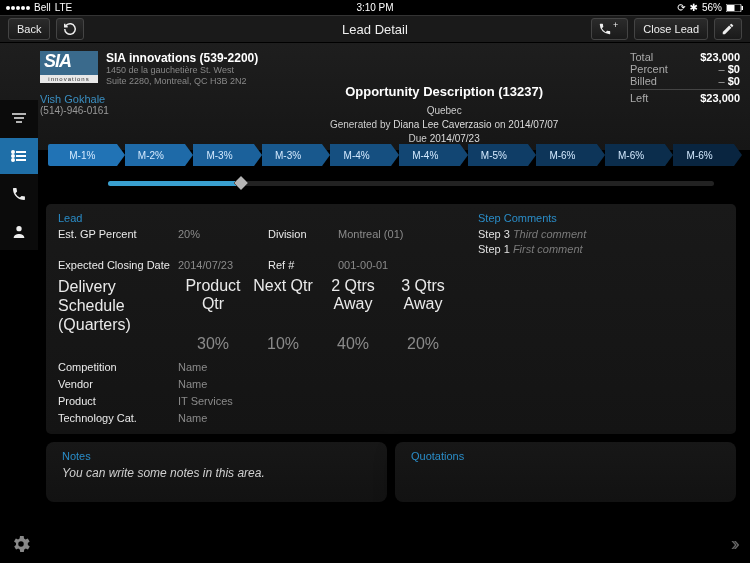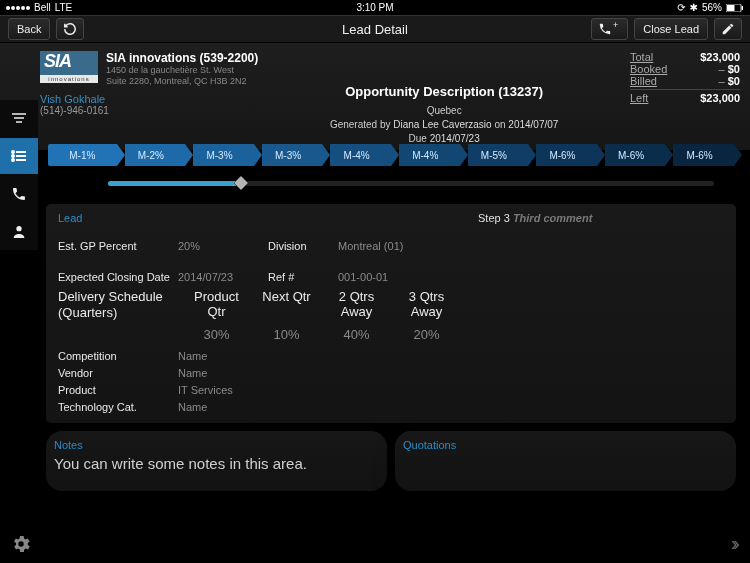--- a/index.html
+++ b/index.html
@@ -32,21 +32,21 @@
 .company-addr { font-size: 9px; color: #888; }
 .contact-link { margin-top: 6px; color: #3a8ec0; font-size: 11px; }
 .contact-phone { font-size: 10px; color: #999; }
 
 .opportunity-block { flex: 1; text-align: center; font-size: 10px; color: #ccc; line-height: 1.4; margin-top: 32px; }
 .opp-title { font-size: 13px; font-weight: bold; color: #fff; margin-bottom: 3px; }
 .opp-meta .linkish { color: #ddd; font-weight: 500; }
 
 .totals-block { min-width: 110px; font-size: 11px; }
 .totals-block .trow { display: flex; justify-content: space-between; gap: 10px; }
-.totals-block .label { color: #aaa; text-decoration: underline; }
+.totals-block .label { color: #aaa; }
 .totals-block .val { font-weight: bold; }
 .totals-block .dash { width: 6px; text-align: right; color: #aaa; }
 .totals-block hr { border: none; border-top: 1px solid #444; margin: 2px 0; }
 
 
 .sidebar { position: absolute; left: 0; top: 100px; width: 38px; background: #0b0b0b; display: flex; flex-direction: column; gap: 2px; }
 .side-btn { height: 36px; display: flex; align-items: center; justify-content: center; color: #eee; }
 .side-btn.active { background: #1f6fa8; }
 
 
@@ -63,38 +63,38 @@
 
 
 .slider-wrap { margin: 10px 30px 14px 70px; position: relative; height: 14px; }
 .slider-track { height: 5px; background: #222; border-radius: 3px; position: relative; top: 5px; }
 .slider-fill { height: 5px; background: #3aa0d0; border-radius: 3px; width: 22%; }
 .slider-thumb { position: absolute; left: 22%; top: 0; width: 14px; height: 14px; margin-left: -7px; }
 
 
 .details-panel { background: linear-gradient(#191919, #141414); margin: 0 8px 8px; border-radius: 5px; padding: 8px 12px 10px; display: flex; gap: 20px; box-shadow: 0 10px 20px rgba(0,0,0,.4); }
 .lead-col { flex: 1.4; }
-.sec-head { color: #2a8cc7; font-size: 11px; margin-bottom: 16px; }
+.sec-head { color: #2a8cc7; font-size: 11px; margin-bottom: 4px; }
 .fld-grid { display: grid; grid-template-columns: 120px 90px 70px 120px; row-gap: 19px; font-size: 11px; }
 .fld-label { color: #eaeaea; }
 .fld-val { color: #8a8a8a; }
-.delivery-row { display: grid; grid-template-columns: 120px repeat(4, 1fr); font-size: 13px; margin-top: 6px; gap: 7px; }
+.delivery-row { display: grid; grid-template-columns: 120px repeat(4, 1fr); font-size: 16px; margin-top: 6px; }
 .delivery-row .q-head { text-align: center; color: #eaeaea; }
 .delivery-row .q-val { text-align: center; color: #8a8a8a; }
 .assoc-grid { margin-top: 8px; display: grid; grid-template-columns: 120px 1fr; row-gap: 5px; font-size: 11px; }
 .comments-col { flex: 1; }
 .comment-row { font-size: 11px; margin-bottom: 3px; }
 .comment-row .step { color: #e0e0e0; }
-.comment-row .txt { color: #7a7a7a; font-style: italic; font-weight: bold; }
+.comment-row .txt { color: #7a7a7a; font-style: italic; }
 
 
 .bottom-panels { display: flex; gap: 8px; margin: 0 8px 8px; }
-.panel { flex: 1; background: linear-gradient(#171717, #121212); border-radius: 16px; padding: 8px 8px; min-height: 60px; box-shadow: 0 10px 20px rgba(0,0,0,.4); }
+.panel { flex: 1; background: linear-gradient(#171717, #121212); border-radius: 8px; padding: 8px 16px; min-height: 60px; box-shadow: 0 10px 20px rgba(0,0,0,.4); }
 .panel-head { color: #2a8cc7; font-size: 11px; margin-bottom: 4px; }
-.panel-body { color: #d0d0d0; font-size: 15px; }
+.panel-body { color: #d0d0d0; font-size: 12px; font-style: italic; }
 
 
 .bottom-bar { position: absolute; bottom: 4px; left: 6px; right: 6px; display: flex; justify-content: space-between; align-items: center; }
 .gears-btn { color: #888; font-size: 18px; padding: 4px; }
 .next-btn { color: #666; font-size: 20px; padding: 4px 8px; letter-spacing: -4px; }
 
 svg { display: block; }
 </style>
 </head>
 <body>
@@ -181,21 +181,21 @@
       <span class="linkish">2014/07/23</span>
     </div>
   </div>
 
   <div class="totals-block">
     <div class="trow">
         <span class="label">Total</span>
         <span class="val">$23,000</span>
       </div>
     <div class="trow">
-        <span class="label">Booked</span>
+        <span class="label">Percent</span>
         <span><span class="dash">–</span> <span class="val">$0</span></span>
       </div>
     <div class="trow">
         <span class="label">Billed</span>
         <span><span class="dash">–</span> <span class="val">$0</span></span>
       </div>
     <hr>
     <div class="trow">
         <span class="label">Left</span>
         <span class="val">$23,000</span>
@@ -338,22 +338,24 @@
         <span class="fld-val">Name</span>
         <span class="fld-label">Vendor</span>
         <span class="fld-val">Name</span>
         <span class="fld-label">Product</span>
         <span class="fld-val">IT Services</span>
         <span class="fld-label">Technology Cat.</span>
         <span class="fld-val">Name</span>
       </div>
     </div>
     <div class="comments-col">
+      <div class="sec-head">Step Comments</div>
       <div id="comment-rows">
           <div class="comment-row"><span class="step">Step 3</span> <span class="txt">Third comment</span></div>
+          <div class="comment-row"><span class="step">Step 1</span> <span class="txt">First comment</span></div>
         </div>
     </div>
   </div>
 
   <div class="bottom-panels">
     <div class="panel">
       <div class="panel-head">Notes</div>
       <div class="panel-body">You can write some notes in this area.</div>
     </div>
     <div class="panel">

